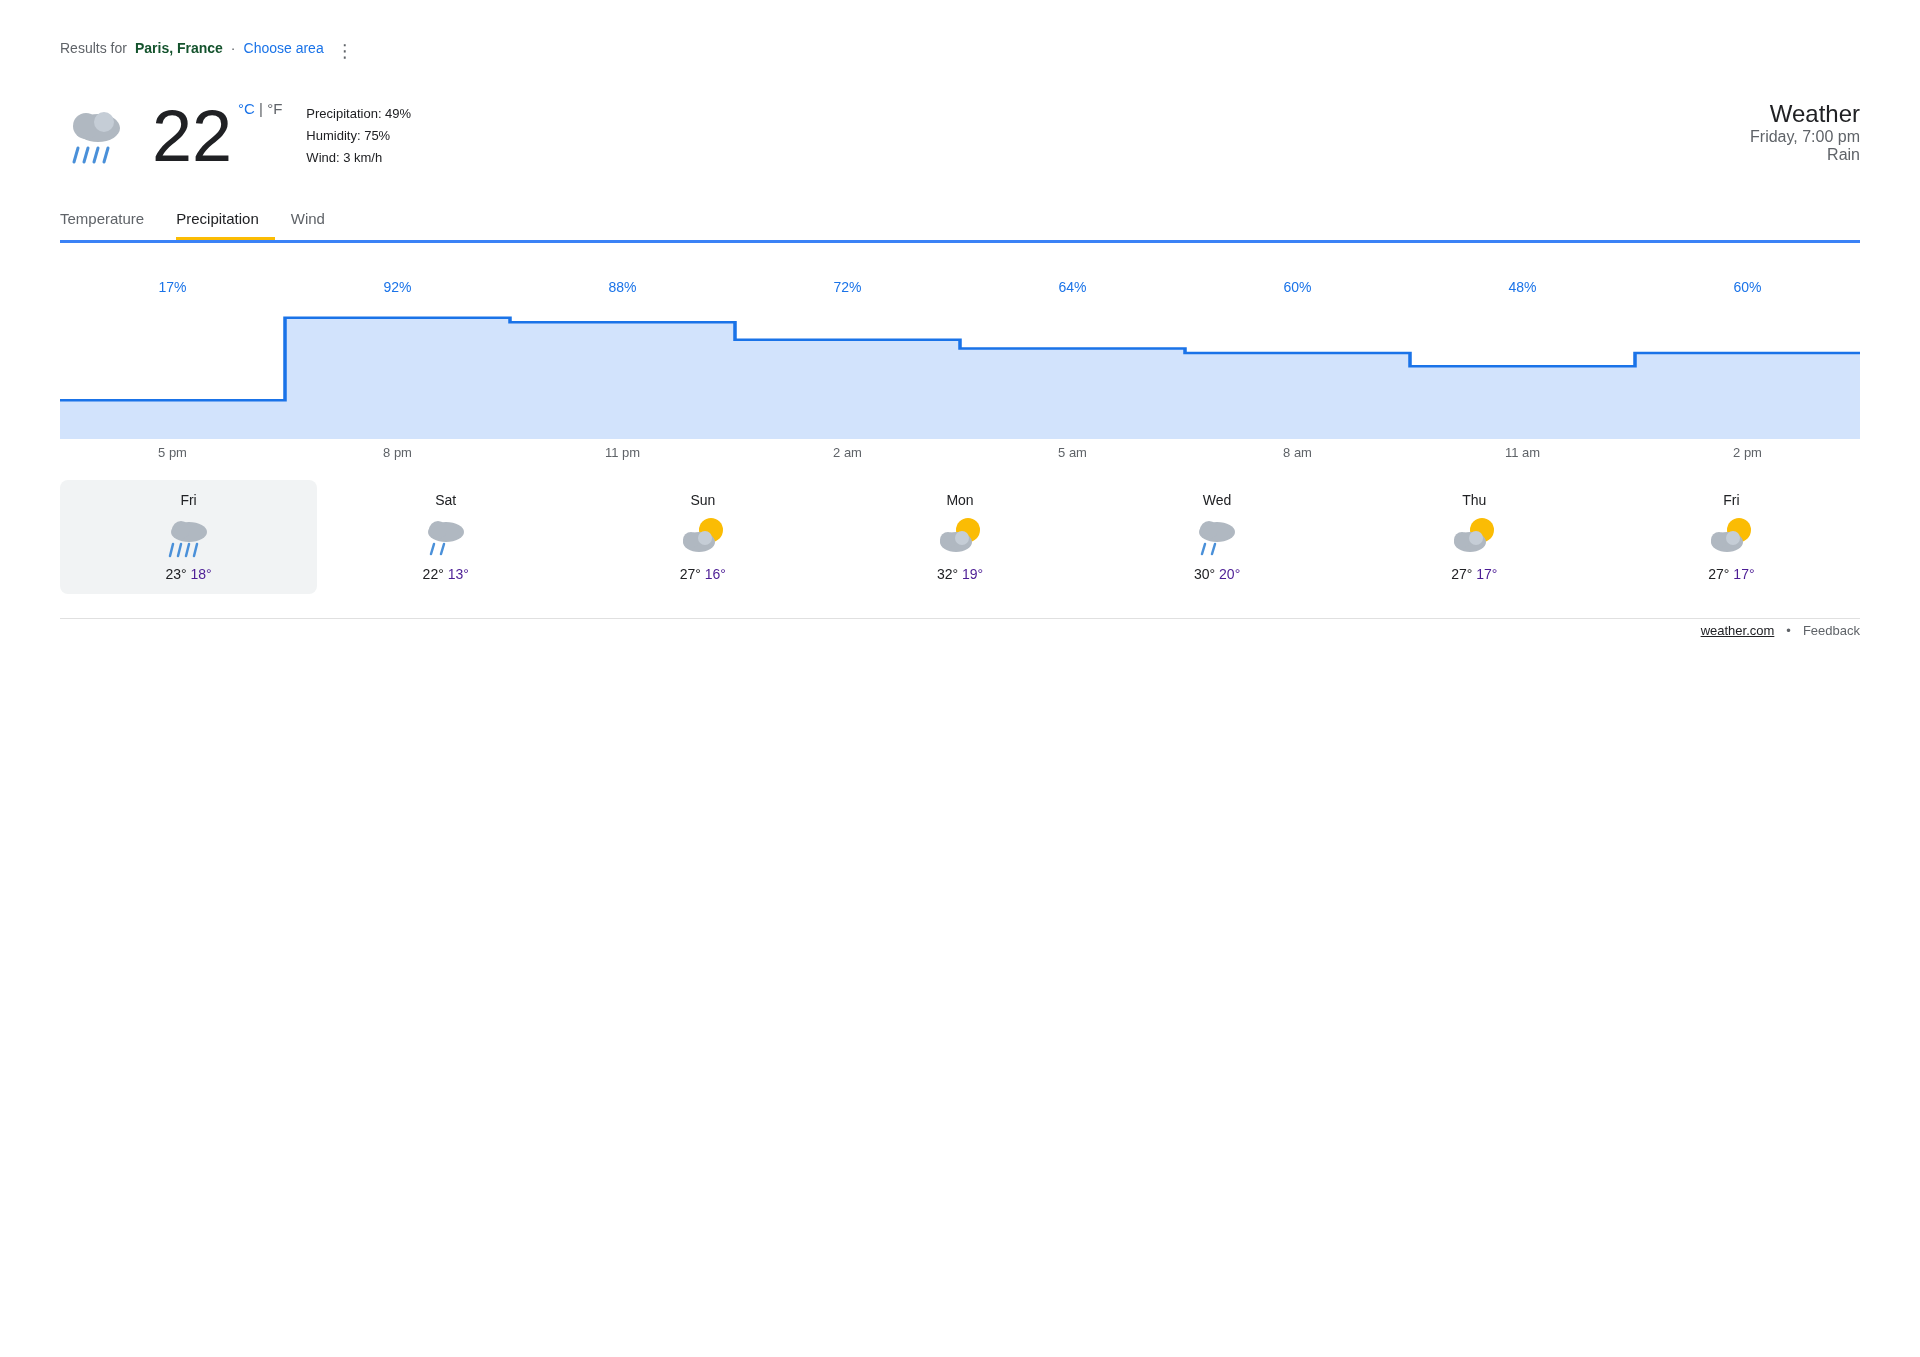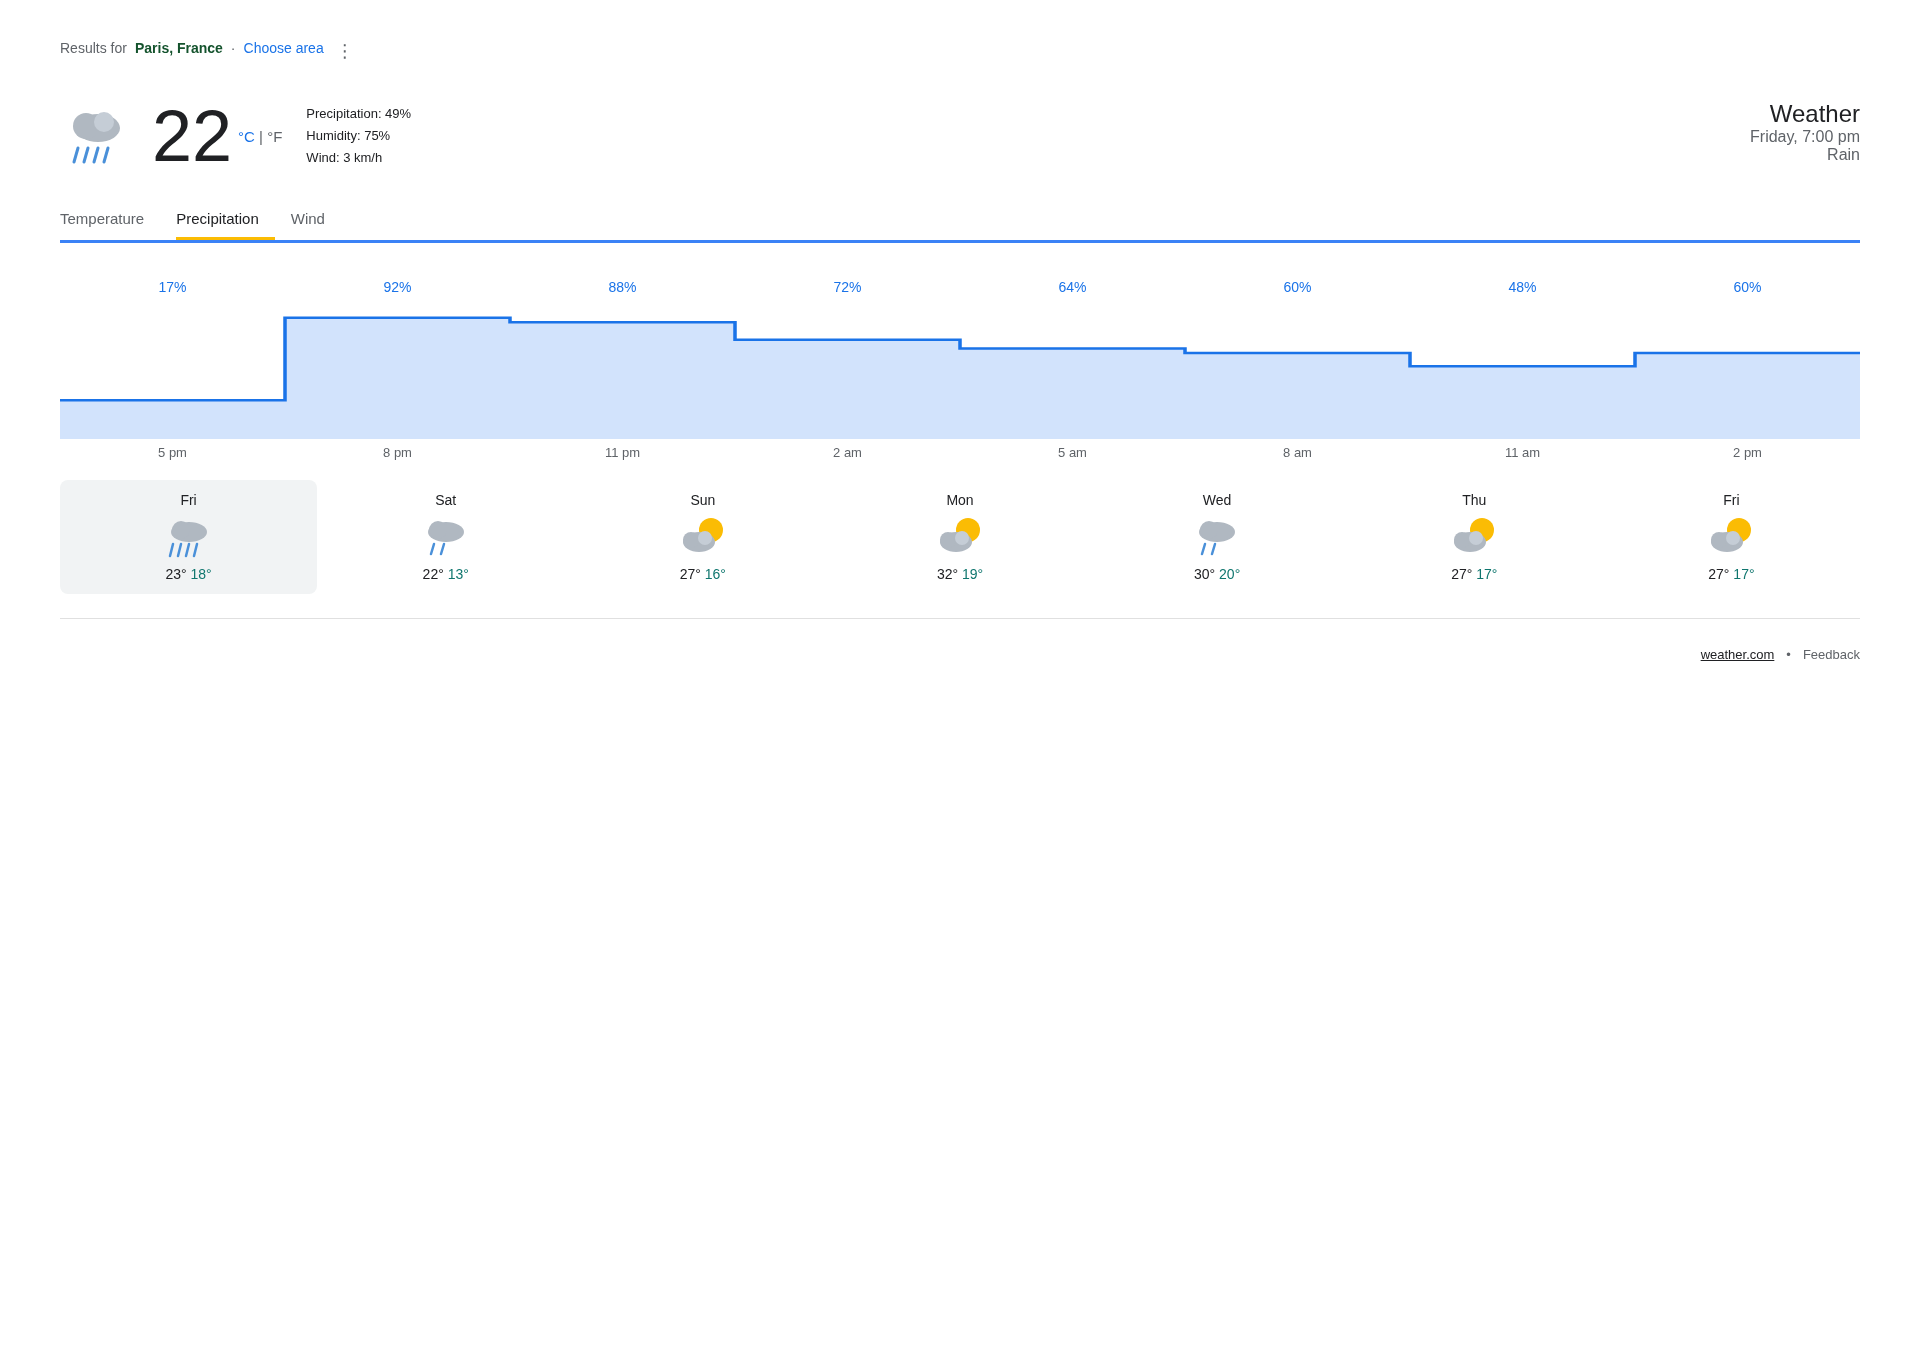--- a/index.html
+++ b/index.html
@@ -53,21 +53,21 @@
       gap: 20px;
     }
     .weather-icon-rain {
       width: 72px;
       height: 72px;
       position: relative;
     }
 
     .temp-block {
       display: flex;
-      align-items: center;
+      align-items: flex-start;
       gap: 6px;
     }
     .temp-number {
       font-size: 72px;
       font-weight: 300;
       color: #202124;
       line-height: 1;
     }
     .unit-toggle {
       font-size: 15px;
@@ -185,28 +185,28 @@
       width: 52px;
       height: 42px;
       margin-bottom: 8px;
       position: relative;
     }
     .day-temps {
       font-size: 14px;
       color: #202124;
     }
     .day-temps .low-temp {
-      color: #0f766e;
+      color: #4c1d95;
     }
 
     
     .footer {
       border-top: 1px solid #e0e0e0;
       margin-top: 24px;
-      padding-top: 28px;
+      padding-top: 4px;
       display: flex;
       justify-content: flex-end;
       align-items: center;
       gap: 12px;
       font-size: 13px;
       color: #5f6368;
     }
     .footer a {
       color: #202124;
       text-decoration: underline;

